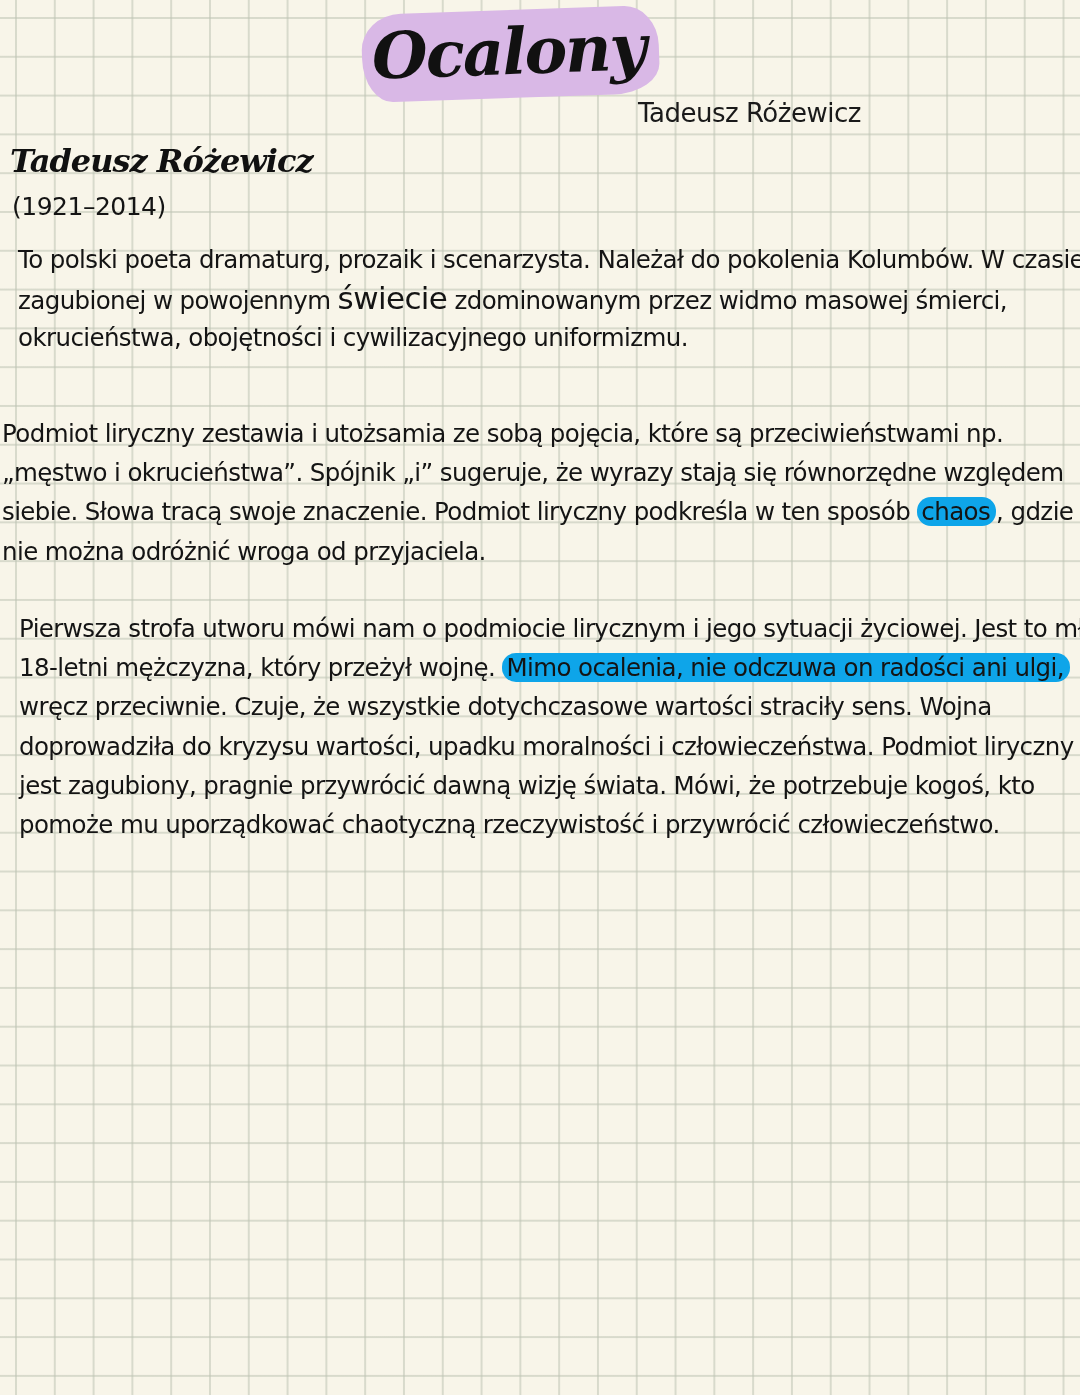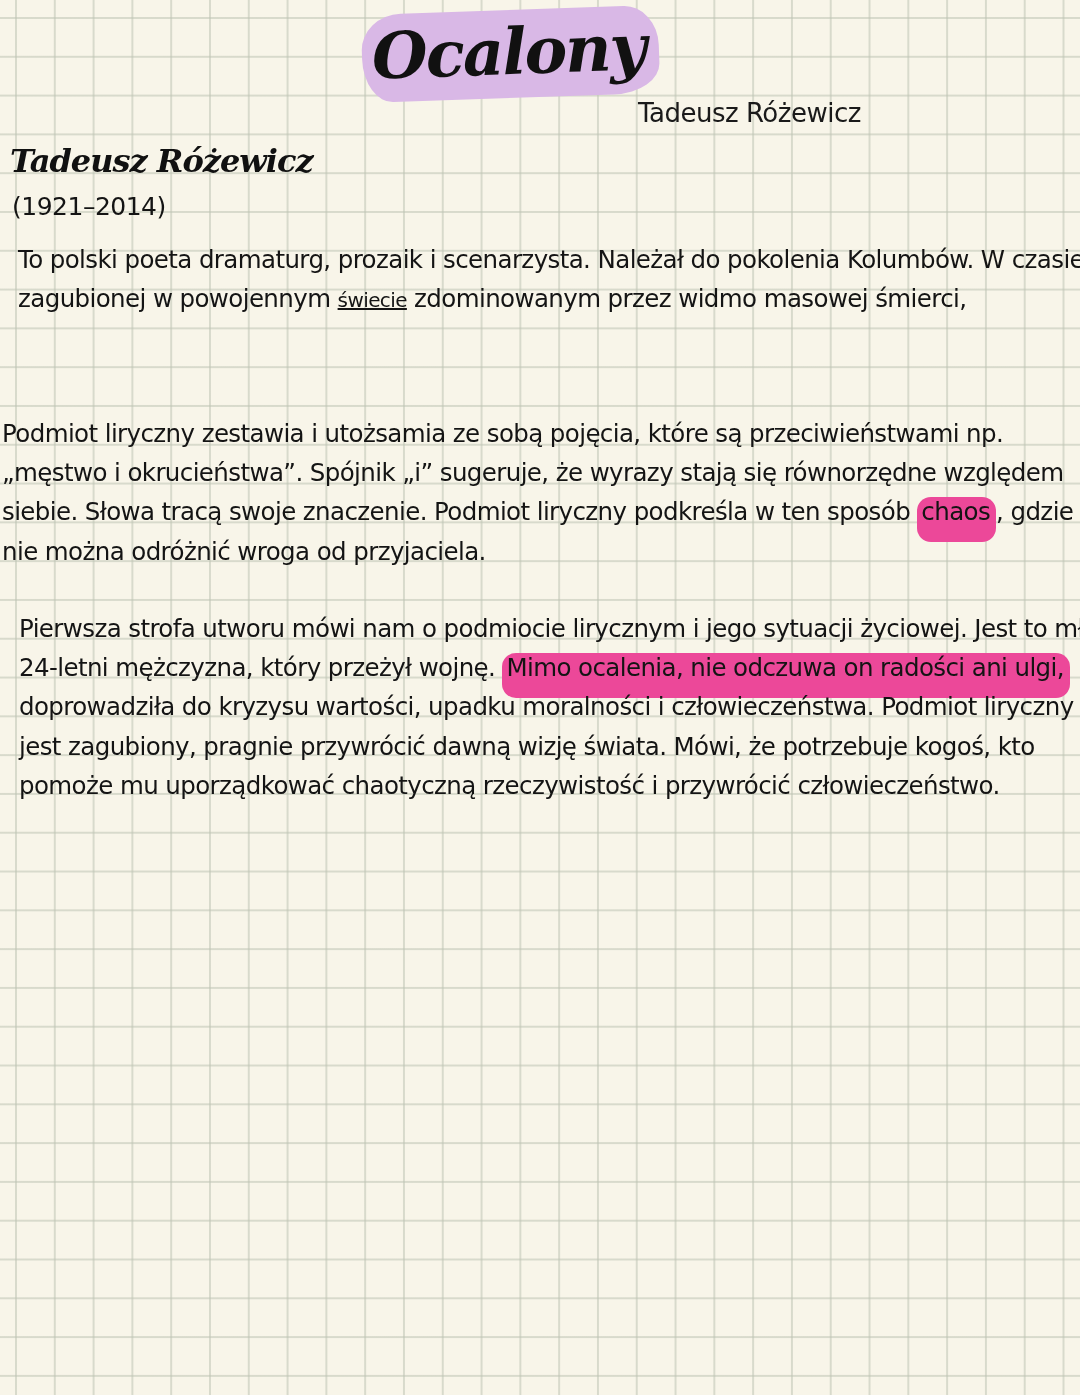--- a/index.html
+++ b/index.html
@@ -68,48 +68,50 @@
       font-size: 24.5px;
       line-height: 39.2px;
       letter-spacing: -0.6px;
       white-space: nowrap;
     }
     .para .line { display: block; height: 39.2px; }
     .p1 { top: 240px; }
     .p2 { top: 414px; left: 2px; }
     .p3 { top: 609px; left: 19px; }
     .hl {
-      background: #ec4899;
+      background: #0ea5e9;
       border-radius: 14px;
-      padding: 0 6px 16px 4px;
+      padding: 0 6px 0 4px;
     }
-    .big { font-size: 20px; text-decoration: underline; }
+    .big { font-size: 31px; }
   </style>
 </head>
 <body>
 
 <div class="title-wrap">
   <div class="title">Ocalony</div>
 </div>
 <div class="subtitle-author">Tadeusz Różewicz</div>
 
 <div class="bio-name">Tadeusz Różewicz</div>
 <div class="bio-years">(1921–2014)</div>
 
 <div class="para p1">
   <span class="line">To polski poeta dramaturg, prozaik i scenarzysta. Należał do pokolenia Kolumbów. W czasie</span>
   <span class="line"><span>zagubionej w powojennym </span><span class="big">świecie</span><span> zdominowanym przez widmo masowej śmierci,</span></span>
+  <span class="line">okrucieństwa, obojętności i cywilizacyjnego uniformizmu.</span>
 </div>
 
 <div class="para p2">
   <span class="line">Podmiot liryczny zestawia i utożsamia ze sobą pojęcia, które są przeciwieństwami np.</span>
   <span class="line">„męstwo i okrucieństwa”. Spójnik „i” sugeruje, że wyrazy stają się równorzędne względem</span>
   <span class="line"><span>siebie. Słowa tracą swoje znaczenie. Podmiot liryczny podkreśla w ten sposób </span><span class="hl">chaos</span><span>, gdzie</span></span>
   <span class="line">nie można odróżnić wroga od przyjaciela.</span>
 </div>
 
 <div class="para p3">
   <span class="line">Pierwsza strofa utworu mówi nam o podmiocie lirycznym i jego sytuacji życiowej. Jest to młody</span>
-  <span class="line"><span>24-letni mężczyzna, który przeżył wojnę. </span><span class="hl">Mimo ocalenia, nie odczuwa on radości ani ulgi,</span><span></span></span>
+  <span class="line"><span>18-letni mężczyzna, który przeżył wojnę. </span><span class="hl">Mimo ocalenia, nie odczuwa on radości ani ulgi,</span><span></span></span>
+  <span class="line">wręcz przeciwnie. Czuje, że wszystkie dotychczasowe wartości straciły sens. Wojna</span>
   <span class="line">doprowadziła do kryzysu wartości, upadku moralności i człowieczeństwa. Podmiot liryczny</span>
   <span class="line">jest zagubiony, pragnie przywrócić dawną wizję świata. Mówi, że potrzebuje kogoś, kto</span>
   <span class="line">pomoże mu uporządkować chaotyczną rzeczywistość i przywrócić człowieczeństwo.</span>
 </div>
 
 </body></html>

